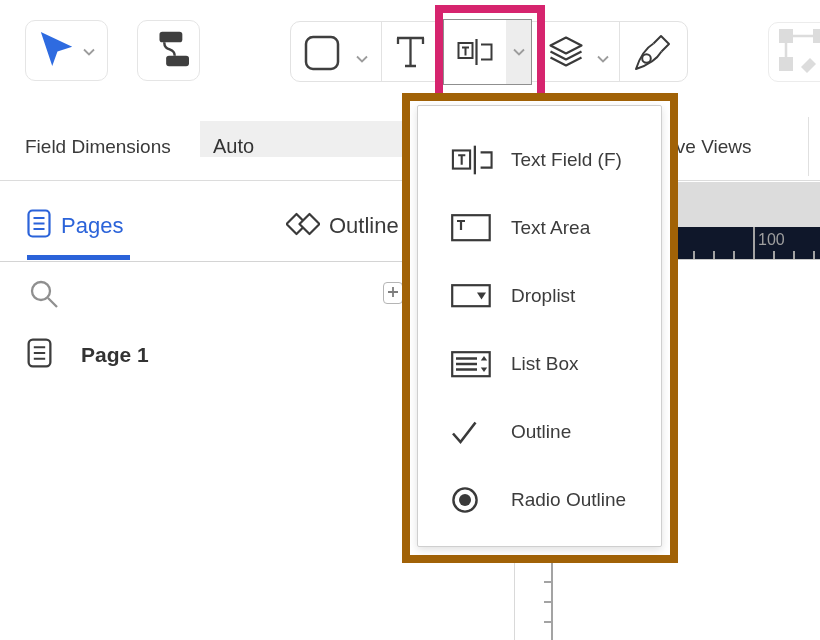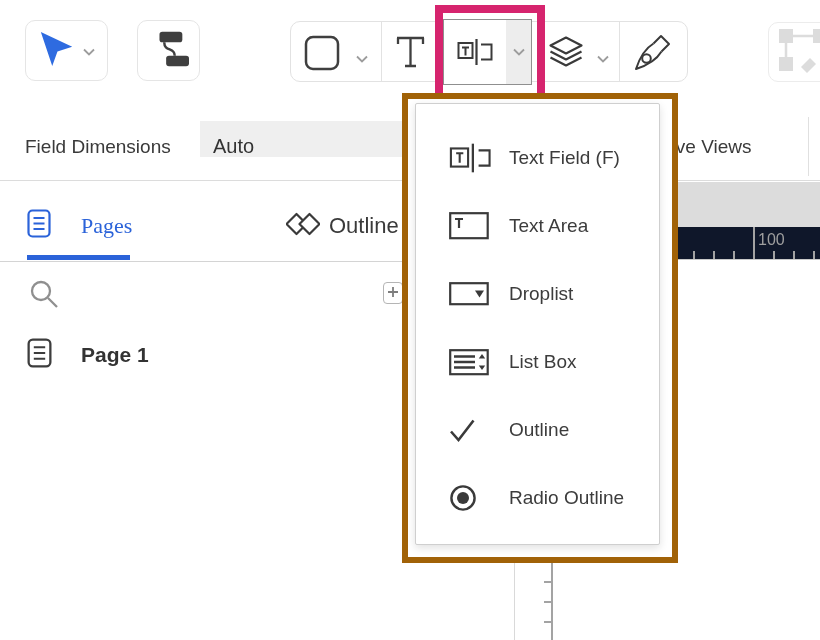--- a/index.html
+++ b/index.html
@@ -41,37 +41,37 @@
   .h-tick{position:absolute;bottom:0;width:1.5px;height:8px;background:#a3a3a3;}
   .h-tick.major{height:32px;}
   .h-ruler-label{position:absolute;left:158px;top:4px;font-size:16px;color:#9e9e9e;}
   .v-ruler-line{position:absolute;left:551px;top:557px;width:2px;height:83px;background:#a3a3a3;}
   .v-tick{position:absolute;height:1.5px;background:#a3a3a3;}
   .panel-edge{position:absolute;left:514px;top:557px;width:1px;height:83px;background:#d9d9d9;}
 
   
   .left-panel{position:absolute;left:0;top:181px;width:514px;height:459px;background:#fff;z-index:5;}
   .tab{position:absolute;display:flex;align-items:center;cursor:default;}
-  .tab-pages{left:27px;top:28px;gap:30px;font-family:Liberation Serif, serif;}
+  .tab-pages{left:27px;top:28px;gap:10px;}
   .tab-pages .tab-label{font-size:22px;font-weight:500;color:#2b63d9;}
   .tab-outline{left:286px;top:30px;gap:9px;justify-content:center;}
   .tab-outline .tab-label{font-size:22px;color:#3a3a3a;}
   .tab-underline{position:absolute;left:27px;top:74px;width:103px;height:5px;background:#2b63d9;}
   .panel-div{position:absolute;left:0;top:80px;width:514px;height:1px;background:#d4d4d4;}
   .search-wrap{position:absolute;left:29px;top:98px;}
   .plus-btn{position:absolute;left:383px;top:101px;width:20px;height:22px;border:1.5px solid #b5b5b5;
             border-radius:4px;display:flex;align-items:center;justify-content:center;box-sizing:border-box;background:#fff;}
   .page-row{position:absolute;left:27px;top:157px;display:flex;align-items:center;gap:29px;}
   .page-row .page-label{font-size:21px;font-weight:700;color:#333;}
 
   
   .pink-frame-btn{position:absolute;left:435px;top:5px;width:110px;height:97px;
                   border:8px solid #d6246e;box-sizing:border-box;z-index:30;}
   .menu-frame{position:absolute;left:402px;top:93px;width:276px;height:470px;background:#fff;
-              border:6px solid #a16207;box-sizing:border-box;z-index:40;}
+              border:8px solid #a16207;box-sizing:border-box;z-index:40;}
   .menu-box{position:absolute;left:7px;top:4px;width:245px;height:442px;background:#fff;
             border:1px solid #cfcfcf;border-radius:2px;box-shadow:0 3px 8px rgba(0,0,0,0.12);
             box-sizing:border-box;padding-top:20px;}
   .menu-item{height:68px;display:flex;align-items:center;padding-left:33px;}
   .menu-item .mi-icon{width:42px;display:flex;align-items:center;justify-content:flex-start;margin-right:18px;}
   .menu-item .mi-label{font-size:19px;color:#3c3c3c;}
 </style>
 </head>
 <body>
 

